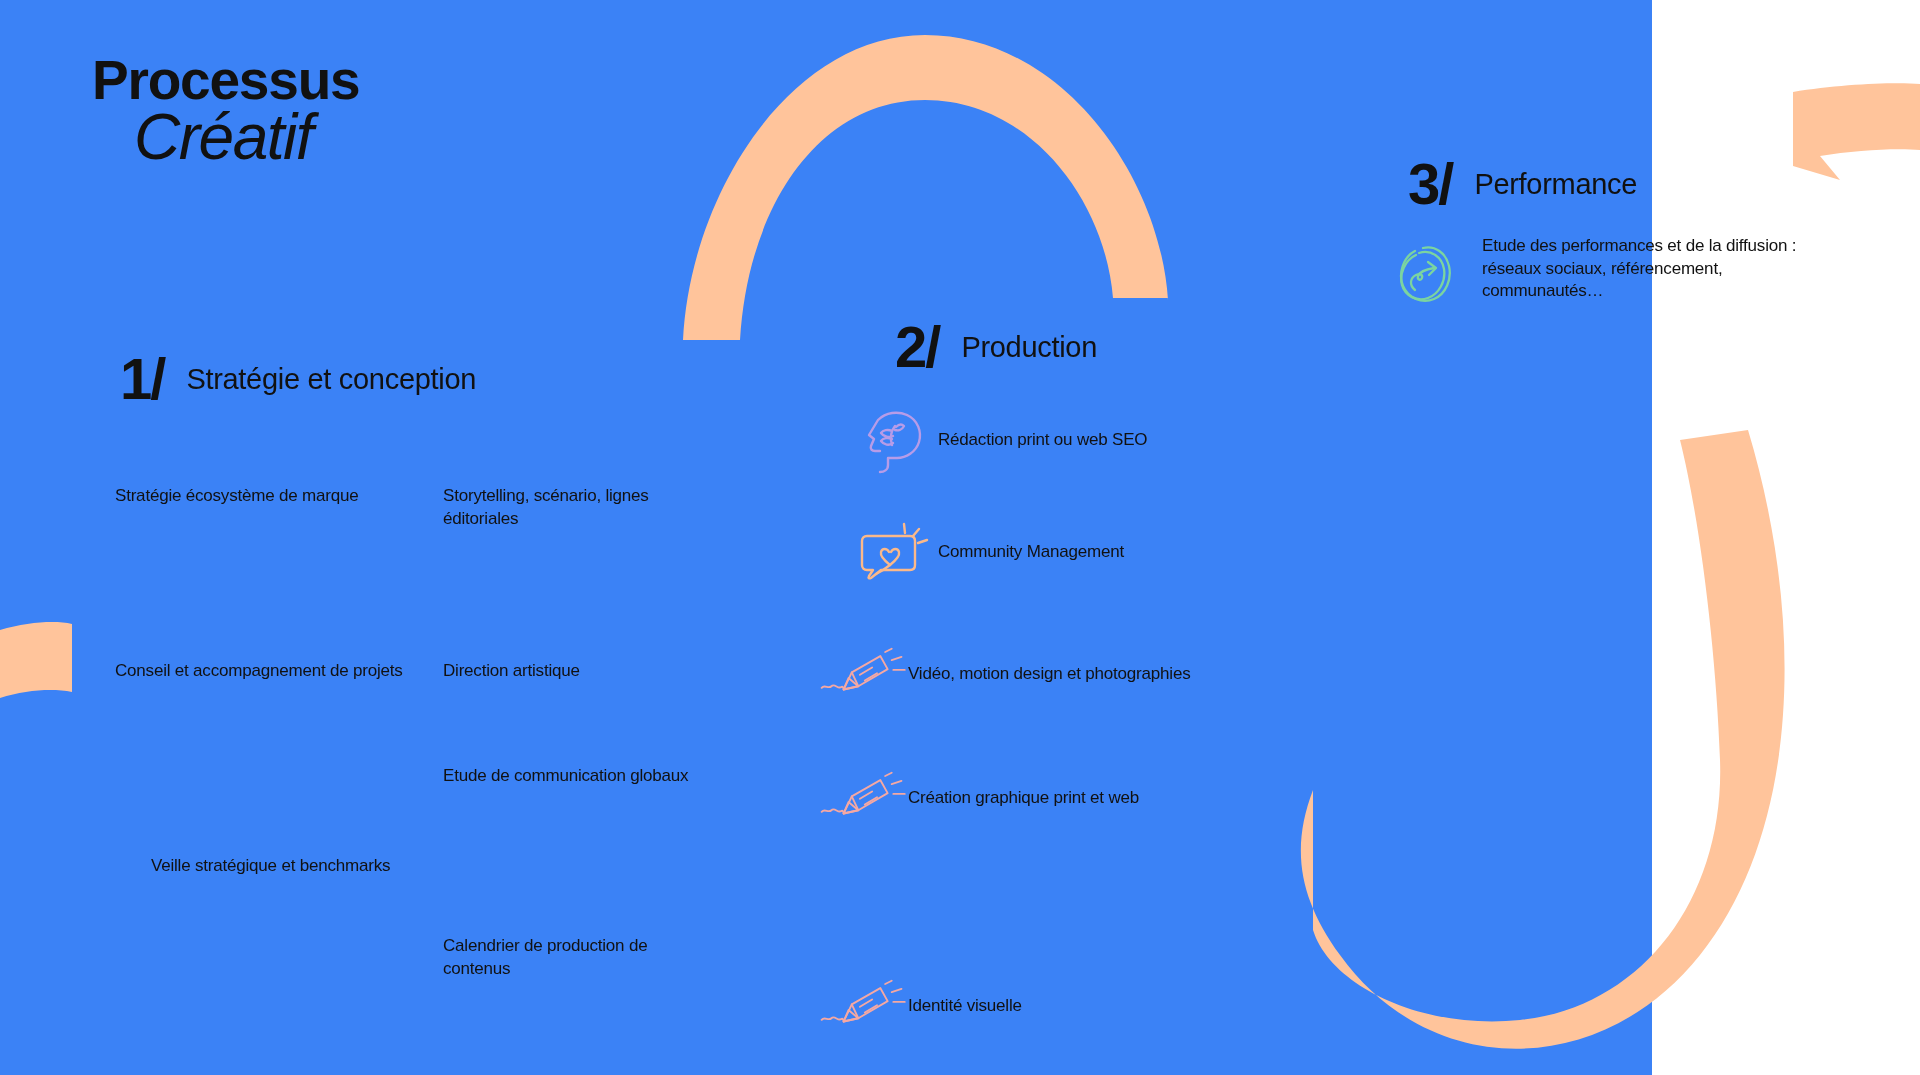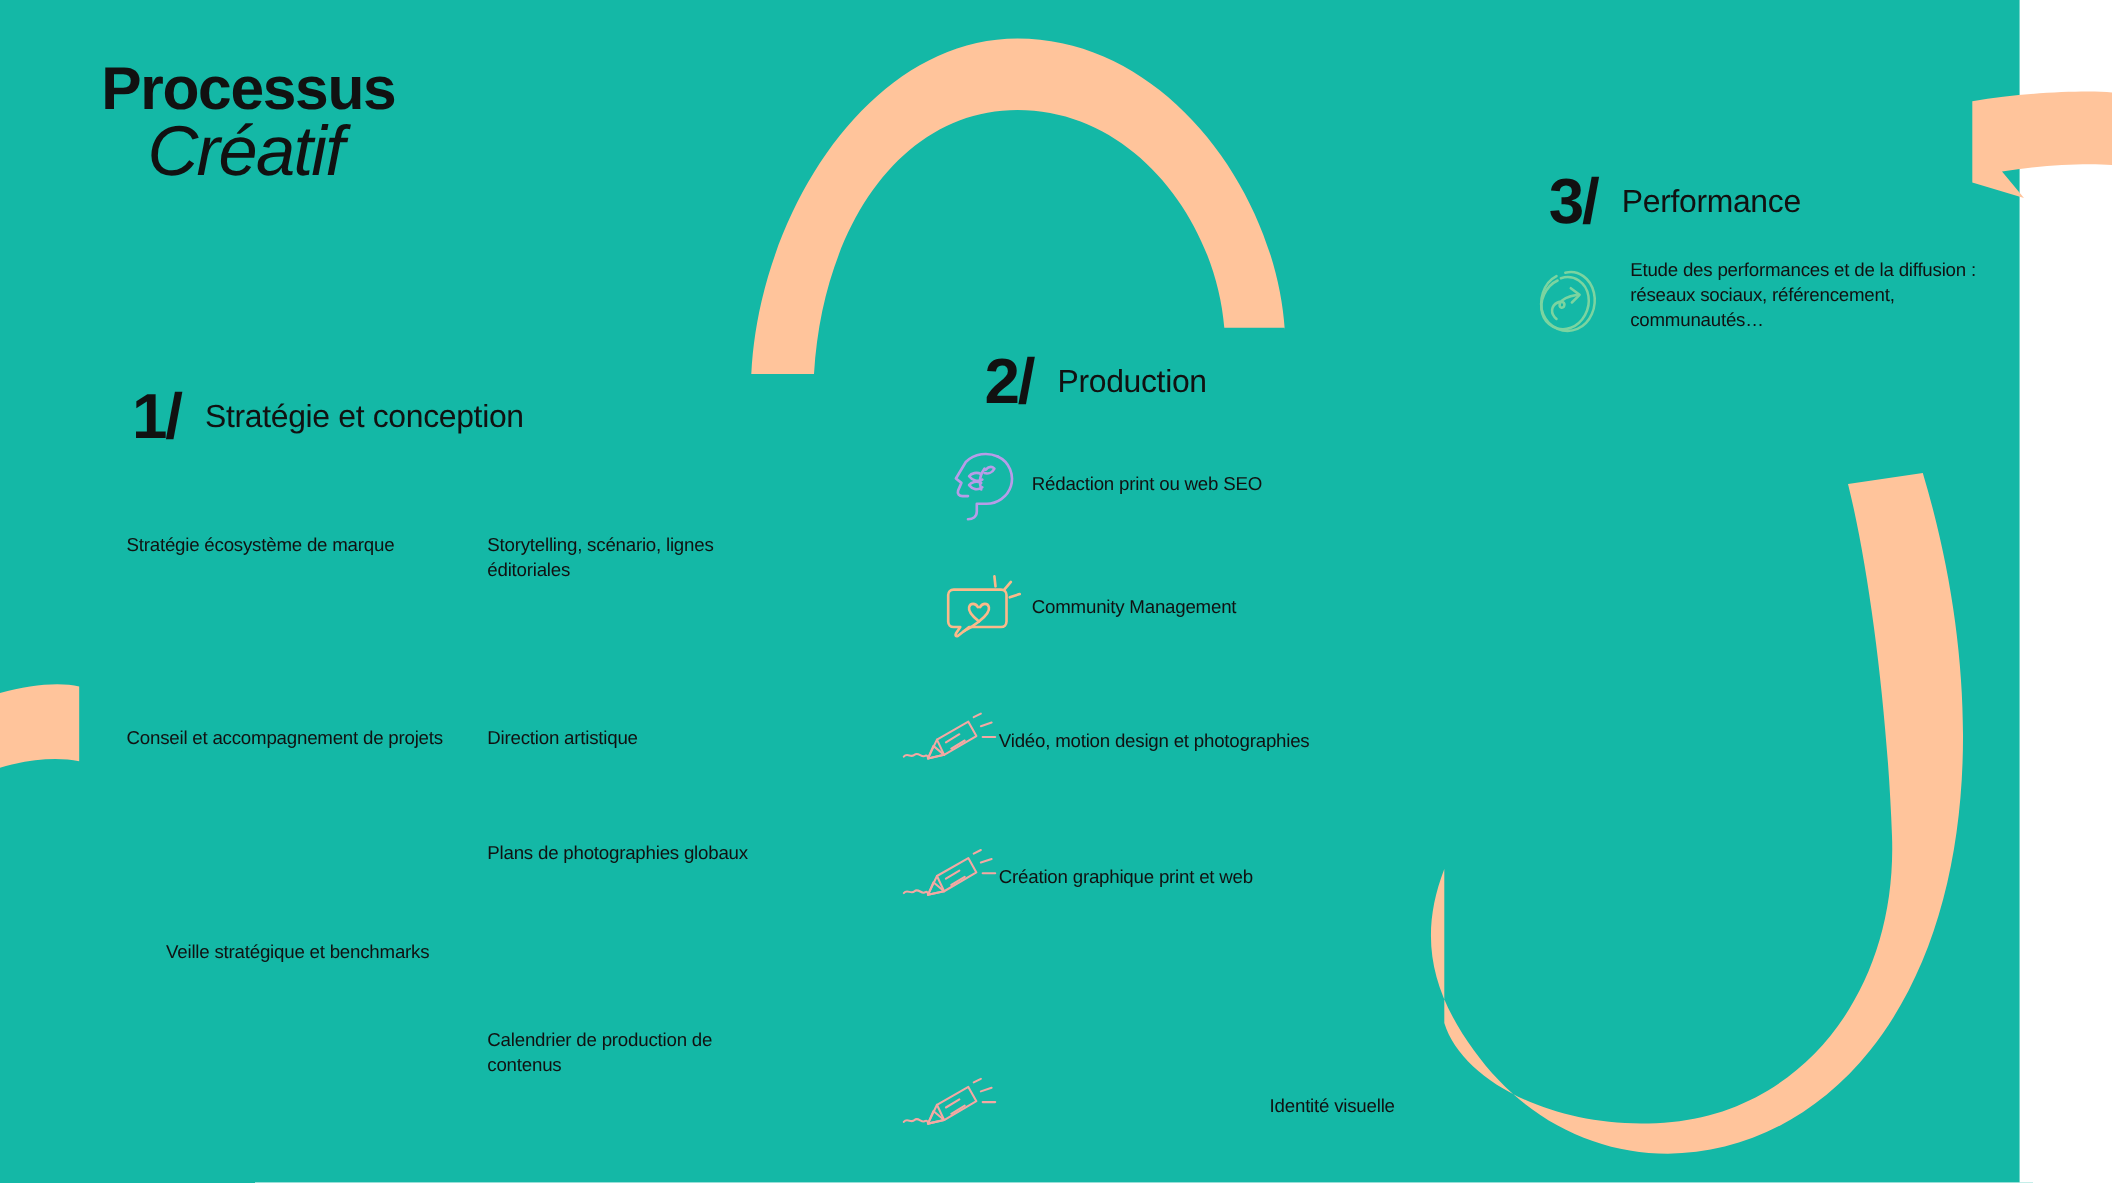--- a/index.html
+++ b/index.html
@@ -6,22 +6,22 @@
   * { margin:0; padding:0; box-sizing:border-box; }
   html,body {
     width:1920px; height:1075px;
     background:#ffffff;
     font-family:"Liberation Sans", sans-serif;
     color:#111111;
     overflow:hidden;
   }
   #canvas {
     position:relative;
-    width:1836px; height:1075px;
-    background:#14b8a6;
+    width:1652px; height:1075px;
+    background:#3b82f6;
   }
 
   
   #arcs {
     position:absolute; left:0; top:0;
     width:1920px; height:1075px;
     pointer-events:none;
   }
 
   
@@ -73,21 +73,21 @@
     width:88px; height:72px; flex:0 0 88px;
     display:flex; align-items:center; justify-content:center;
   }
   .icon-row .body-text { width:360px; }
 
   #row-redaction { left:850px; top:404px; }
   #row-community { left:850px; top:516px; }
   #row-video     { left:820px; top:638px;justify-content:flex-end; }
   #row-creation  { left:820px; top:762px; }
   #row-uiux      { left:820px; top:886px; }
-  #row-identite  { left:820px; top:970px;text-align:right; }
+  #row-identite  { left:820px; top:970px; }
 
   
   #row-performance {
     position:absolute; left:1382px; top:235px;
     display:flex; align-items:flex-start; gap:12px;
   }
   #row-performance .icon-box { margin-top:4px; }
   #row-performance .body-text { width:360px; }
 </style>
 </head>
@@ -137,21 +137,21 @@
     <span class="step-num">1/</span>
     <span class="step-title">Stratégie et conception</span>
   </div>
 
   <div class="col-item body-text" id="s1c1-a">Stratégie écosystème de marque</div>
   <div class="col-item body-text" id="s1c1-b">Conseil et accompagnement de projets</div>
   <div class="col-item body-text" id="s1c1-c">Veille stratégique et benchmarks</div>
 
   <div class="col-item body-text" id="s1c2-a">Storytelling, scénario, lignes éditoriales</div>
   <div class="col-item body-text" id="s1c2-b">Direction artistique</div>
-  <div class="col-item body-text" id="s1c2-c">Plans de photographies globaux</div>
+  <div class="col-item body-text" id="s1c2-c">Etude de communication globaux</div>
   <div class="col-item body-text" id="s1c2-d">Calendrier de production de contenus</div>
 
   <div class="step-head" id="step2-head">
     <span class="step-num">2/</span>
     <span class="step-title">Production</span>
   </div>
 
   <div class="icon-row" id="row-redaction">
     <span class="icon-box">
       <svg width="72" height="70" viewBox="0 0 72 70" fill="none" stroke="#B79CE8" stroke-width="2.4" stroke-linecap="round" stroke-linejoin="round">

